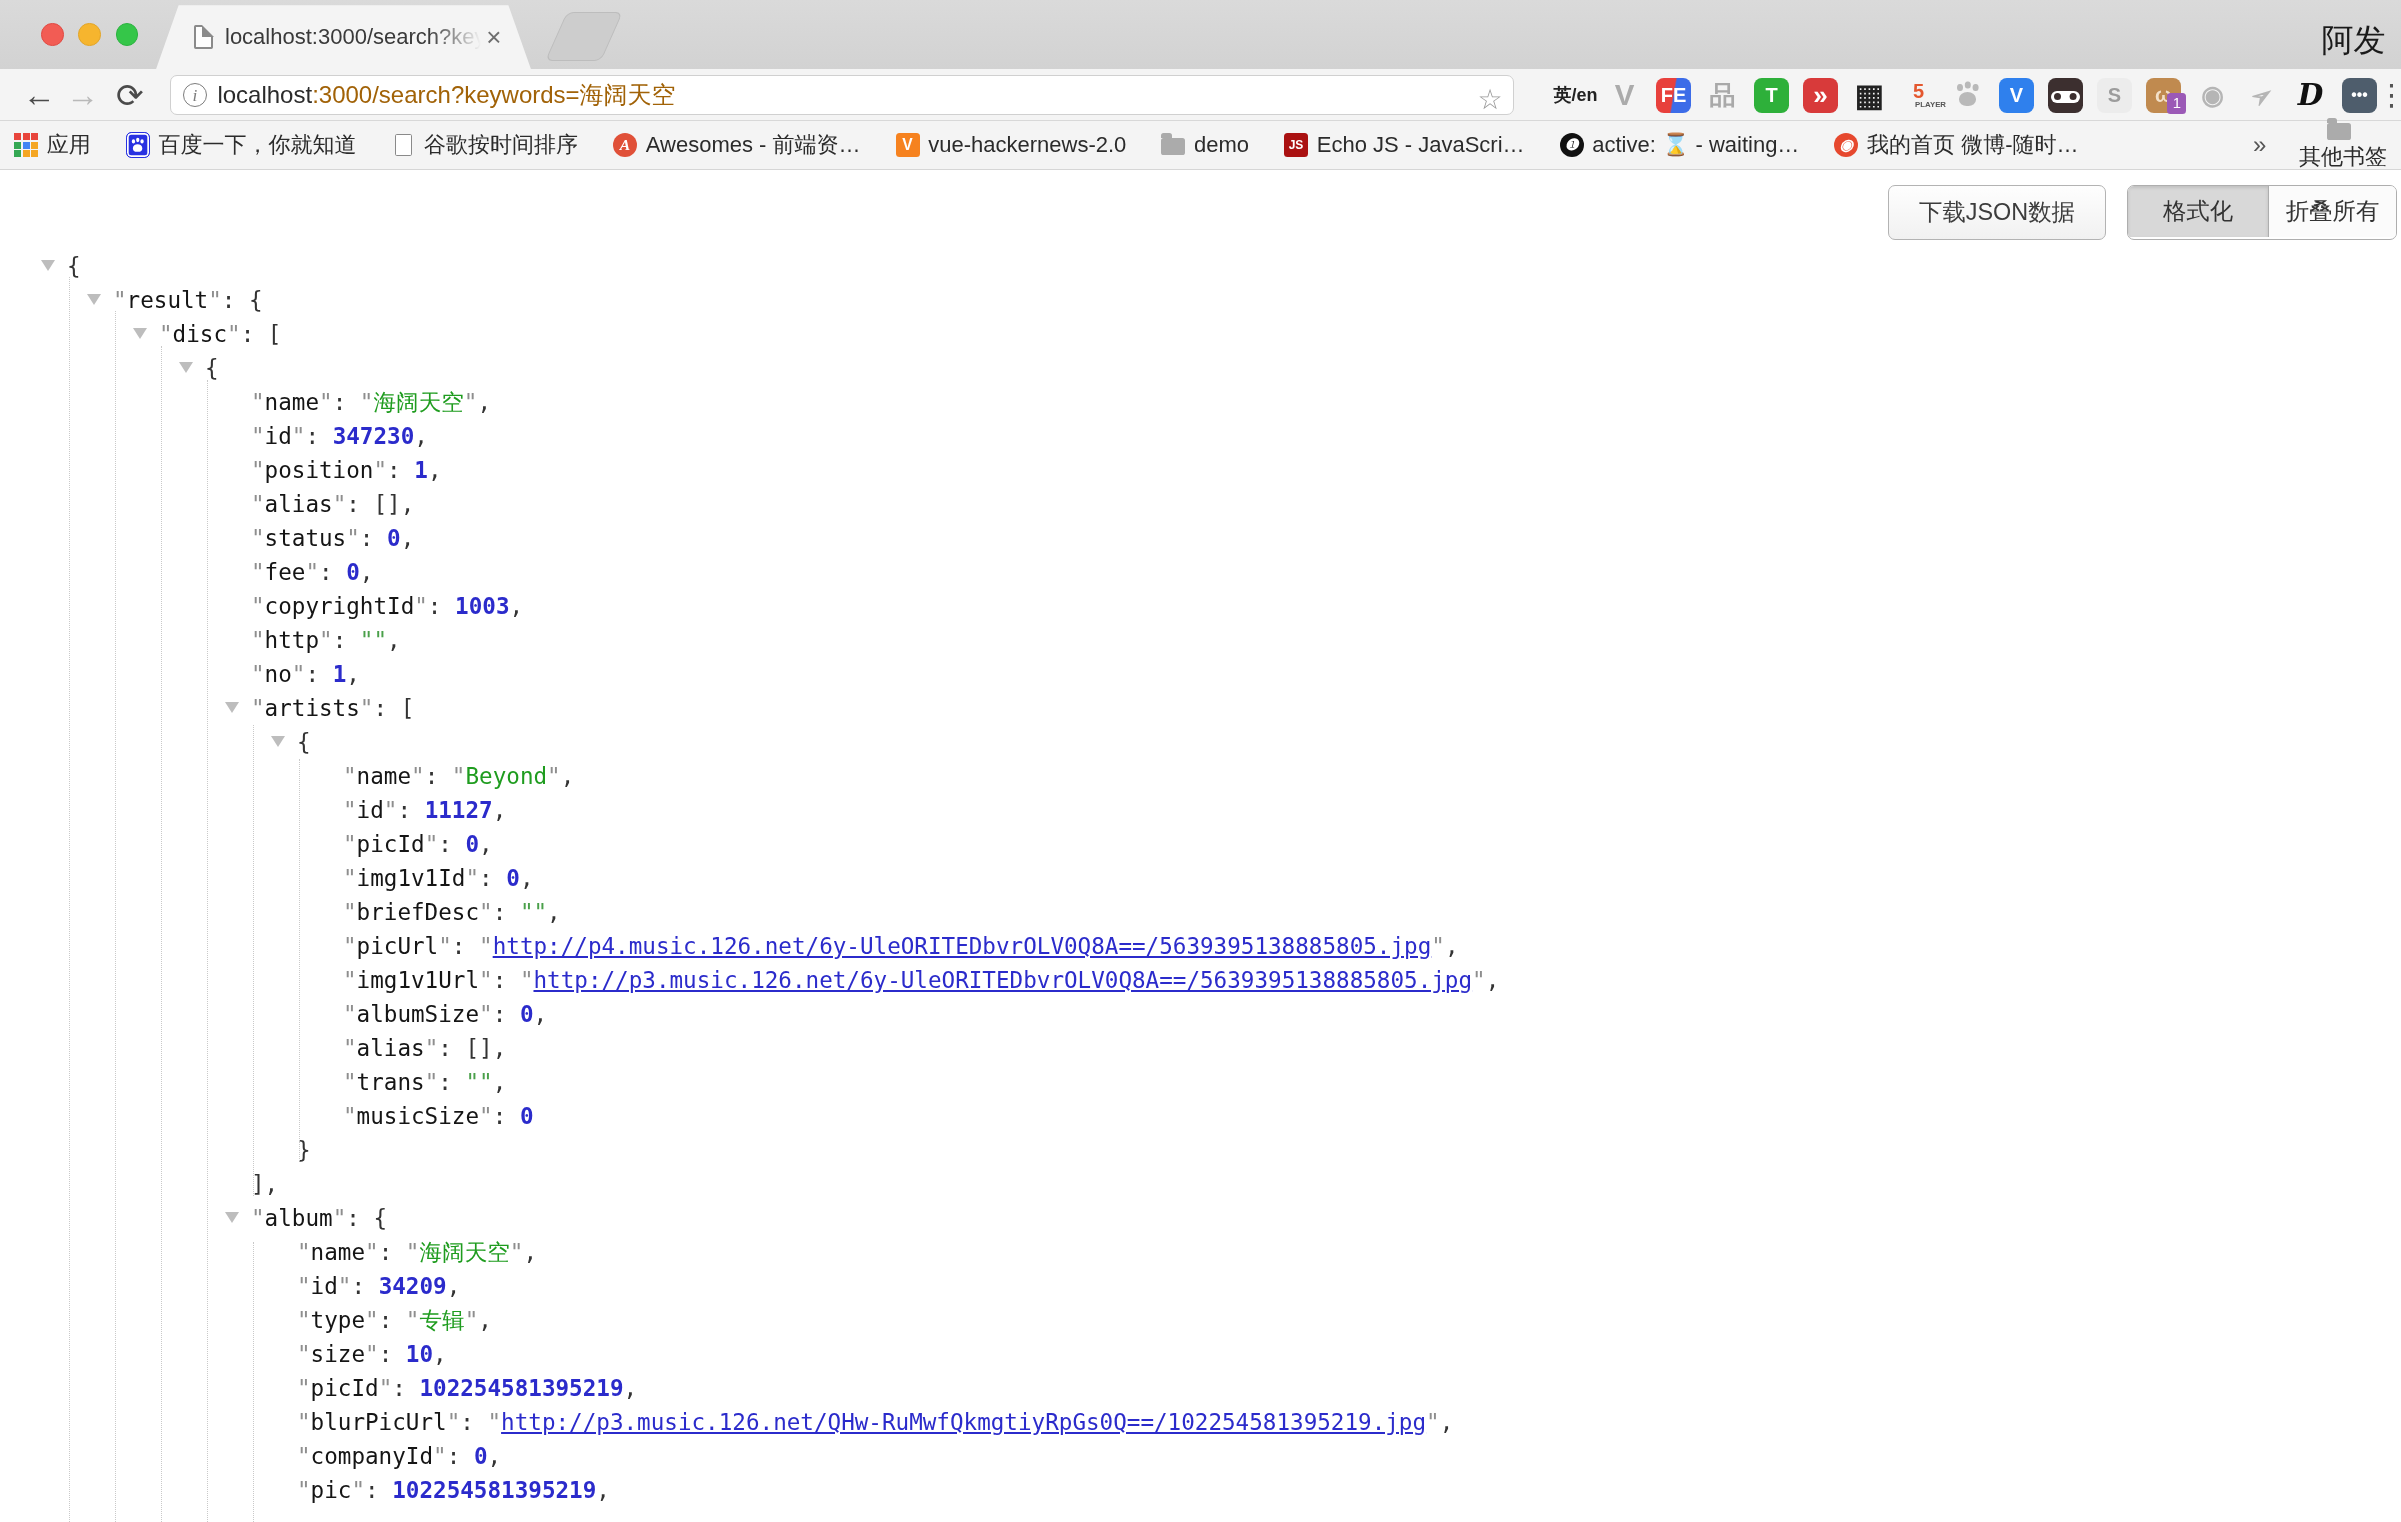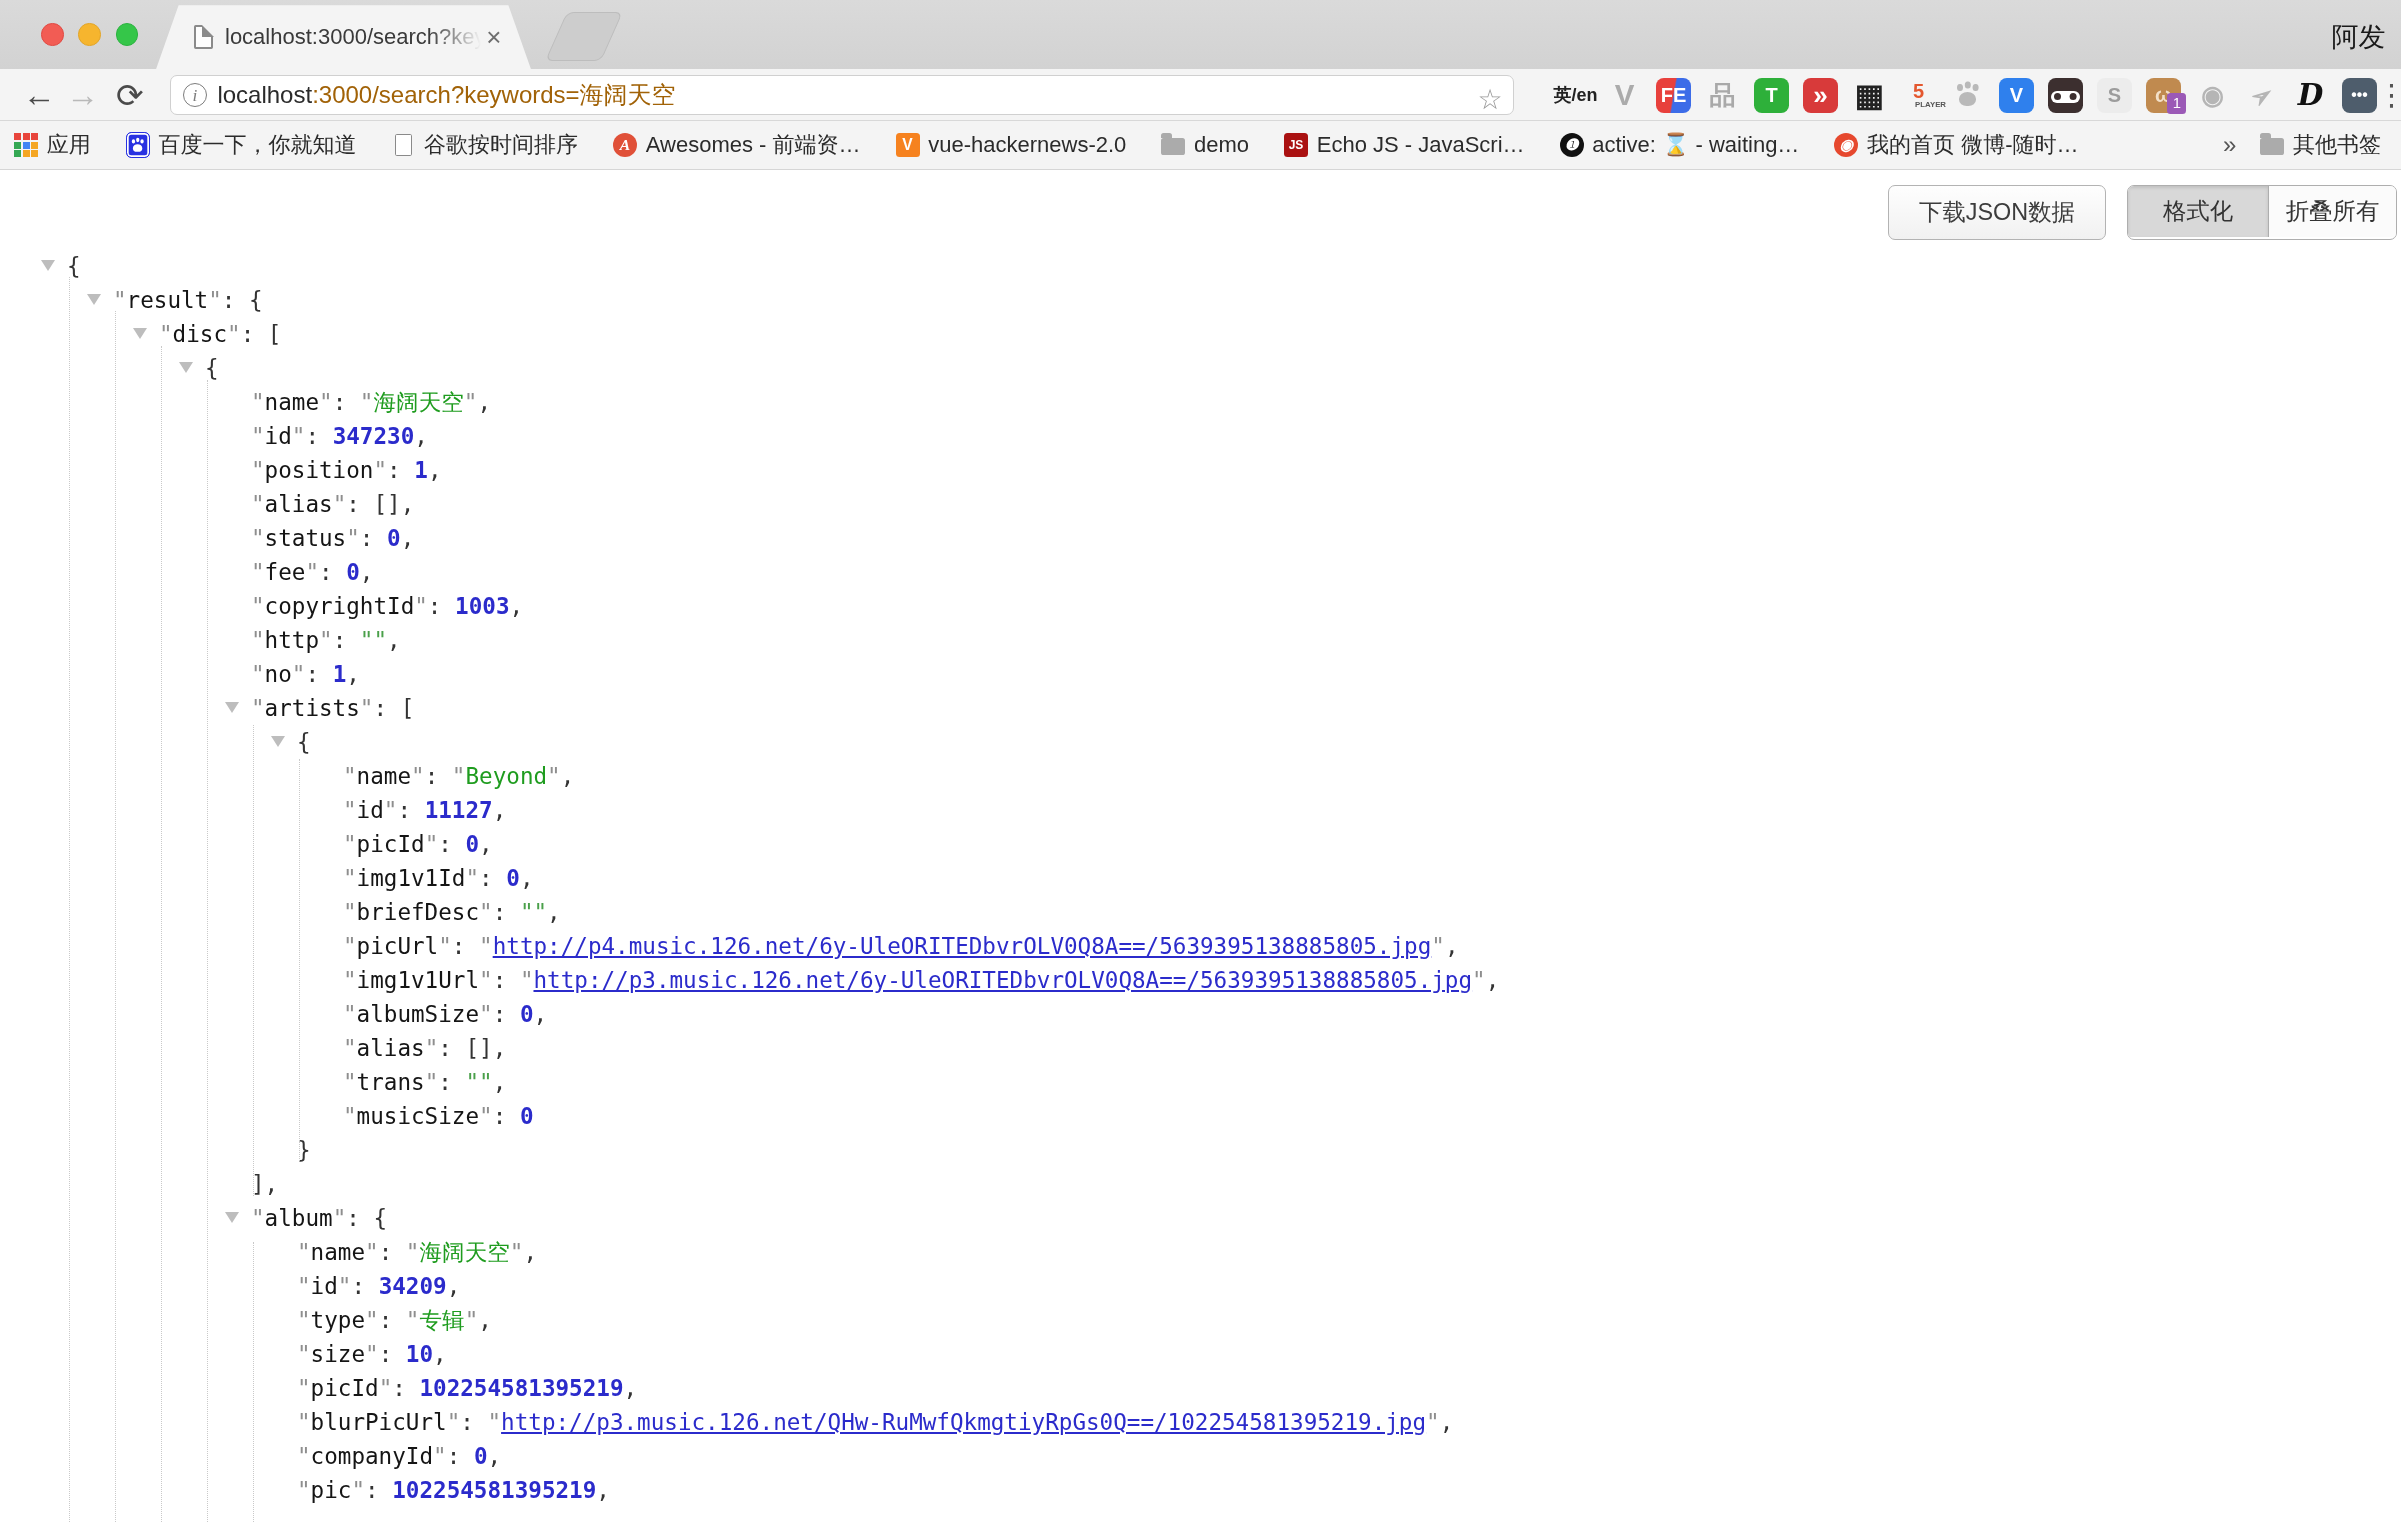--- a/index.html
+++ b/index.html
@@ -20,21 +20,21 @@
     position:relative; flex:none; background:#fdfdfd; }
   .tab-favicon:before { content:""; position:absolute; right:-2.6px; top:-2.6px;
     border:6px solid #f4f4f4; border-left-color:#8a8a8a; border-bottom-color:#8a8a8a; }
   .tab-title { font-size:22px; color:#3a3a3a; white-space:nowrap; overflow:hidden;
     margin-left:12px; width:260px; position:relative; }
   .tab-title .fade { position:absolute; right:0; top:0; bottom:0; width:52px;
     background:linear-gradient(90deg, rgba(244,244,244,0), #f4f4f4); }
   .tab-close { font-size:26px; color:#6e6e6e; margin-left:5.2px; line-height:1; }
   .newtab-btn { position:absolute; left:556px; top:12px; width:56px; height:49px;
     background:#cdcdcd; border:0.9px solid #bdbdbd; border-radius:7px; transform:skewX(-24deg); }
-  .profile-name { position:absolute; right:15.6px; top:19px; font-size:27px; color:#1a1a1a;text-align:right; }
+  .profile-name { position:absolute; right:15.6px; top:19px; font-size:32px; color:#1a1a1a;text-align:right; }
 
   
   .toolbar { position:relative; height:52px; background:#f4f4f4; border-bottom:0.9px solid #d8d8d8; }
   .navbtn { position:absolute; top:0; height:52px; display:flex; align-items:center;
     font-size:33px; color:#4a4a4a; }
   .navbtn.fwd { color:#b9b9b9; }
   .omnibox { position:absolute; left:170px; top:6px; width:1344px; height:40px;
     background:#ffffff; border:1.7px solid #d0d0d0; border-radius:7px;
     display:flex; align-items:center; padding:0 12px; }
   .info-icon { width:24px; height:24px; border:1.7px solid #7d7d7d; border-radius:50%;
@@ -265,21 +265,21 @@
       <div class="bm-label">active: ⌛ - waiting…</div>
     </div>
     <div class="bm">
       <div class="bm-ic">
         <div class="round-ic" style="background: rgb(230, 72, 46);">◉</div>
       </div>
       <div class="bm-label">我的首页 微博-随时…</div>
     </div>
     <div class="bm-right">
     <div class="chevrons">»</div>
-    <div class="bm" style="margin-right:6px;">
+    <div class="bm" style="margin-right:0;flex-direction:column;">
       <div class="bm-ic">
           <div class="folder-ic"></div>
         </div>
       <div class="bm-label">其他书签</div>
     </div>
   </div>
 </div>
 
 <div class="content">
   <div class="btn-row">

